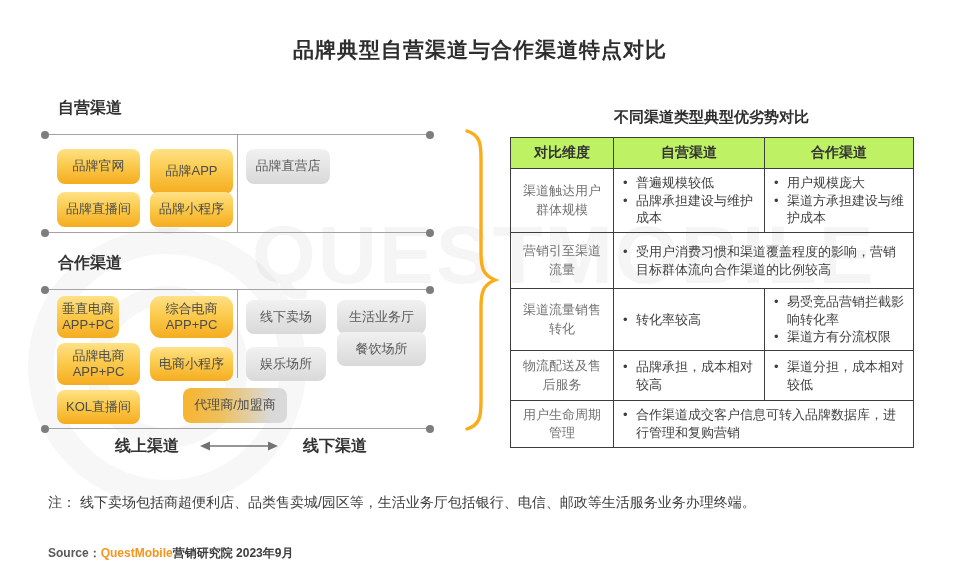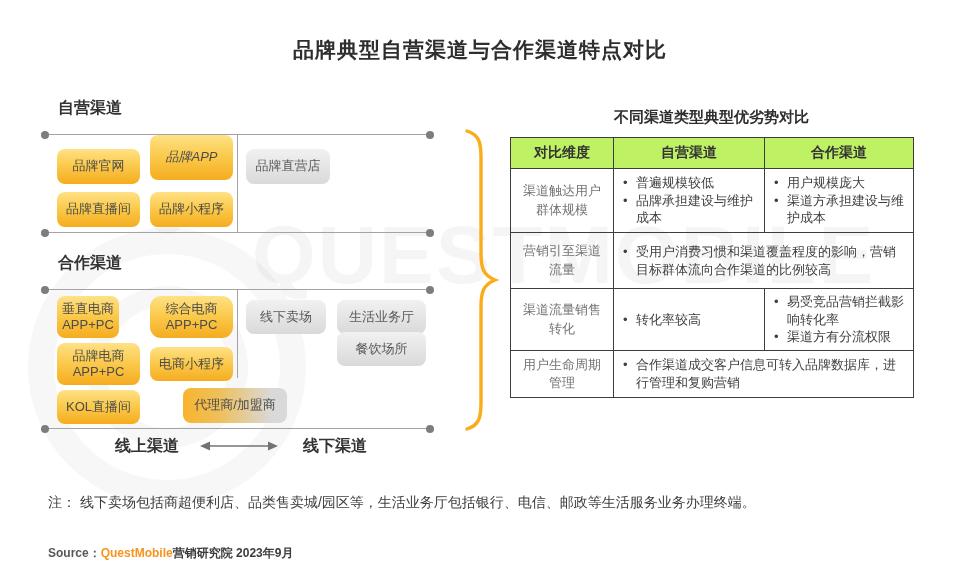--- a/index.html
+++ b/index.html
@@ -78,21 +78,21 @@
 
     <div class="sec-label" style="left:18px; top:3px;">自营渠道</div>
 
     <div class="hline" style="top:39px;">
       <span class="dot l"></span>
       <span class="dot r"></span>
     </div>
     <div class="vdiv" style="left:197px; top:40px; height:97px;"></div>
 
     <div class="box ybox" style="left:17px; top:54px; width:83px; height:35px;">品牌官网</div>
-    <div class="box ybox" style="left:110px; top:40px; width:83px; height:45px;font-style:italic;">品牌APP</div>
+    <div class="box ybox" style="left:110px; top:54px; width:83px; height:45px;">品牌APP</div>
     <div class="box gbox" style="left:206px; top:54px; width:84px; height:35px;">品牌直营店</div>
     <div class="box ybox" style="left:17px; top:97px; width:83px; height:35px;">品牌直播间</div>
     <div class="box ybox" style="left:110px; top:97px; width:83px; height:35px;">品牌小程序</div>
 
     <div class="hline" style="top:137px;">
       <span class="dot l"></span>
       <span class="dot r"></span>
     </div>
 
     <div class="sec-label" style="left:18px; top:158px;">合作渠道</div>
@@ -106,20 +106,21 @@
     <div class="box ybox" style="left:17px; top:201px; width:62px; height:42px;">垂直电商
 APP+PC</div>
     <div class="box ybox" style="left:110px; top:201px; width:83px; height:42px;border-radius:11px;">综合电商
 APP+PC</div>
     <div class="box gbox" style="left:206px; top:205px; width:80px; height:34px;">线下卖场</div>
     <div class="box gbox" style="left:297px; top:205px; width:89px; height:34px;">生活业务厅</div>
 
     <div class="box ybox" style="left:17px; top:248px; width:83px; height:42px;">品牌电商
 APP+PC</div>
     <div class="box ybox" style="left:110px; top:252px; width:83px; height:34px;">电商小程序</div>
+    <div class="box gbox" style="left:206px; top:252px; width:80px; height:34px;">娱乐场所</div>
     <div class="box gbox" style="left:297px; top:237px; width:89px; height:34px;">餐饮场所</div>
 
     <div class="box ybox" style="left:17px; top:295px; width:83px; height:34px;">KOL直播间</div>
     <div class="box hybrid" style="left:143px; top:293px; width:104px; height:35px;">代理商/加盟商</div>
 
     <div class="hline" style="top:333px;">
       <span class="dot l"></span>
       <span class="dot r"></span>
     </div>
 
@@ -182,20 +183,33 @@
             <li>转化率较高</li>
           </ul>
             </td>
           <td class="bullets">
               <ul>
             <li>易受竞品营销拦截影响转化率</li>
             <li>渠道方有分流权限</li>
           </ul>
             </td>
         </tr>
+        <tr style="height:50px;">
+          <td class="dim">物流配送及售后服务</td>
+          <td class="bullets">
+              <ul>
+            <li>品牌承担，成本相对较高</li>
+          </ul>
+            </td>
+          <td class="bullets">
+              <ul>
+            <li>渠道分担，成本相对较低</li>
+          </ul>
+            </td>
+        </tr>
         <tr style="height:47px;">
           <td class="dim">用户生命周期管理</td>
           <td class="bullets" colspan="2">
               <ul>
             <li>合作渠道成交客户信息可转入品牌数据库，进行管理和复购营销</li>
           </ul>
             </td>
         </tr>
       </tbody>
     </table>

